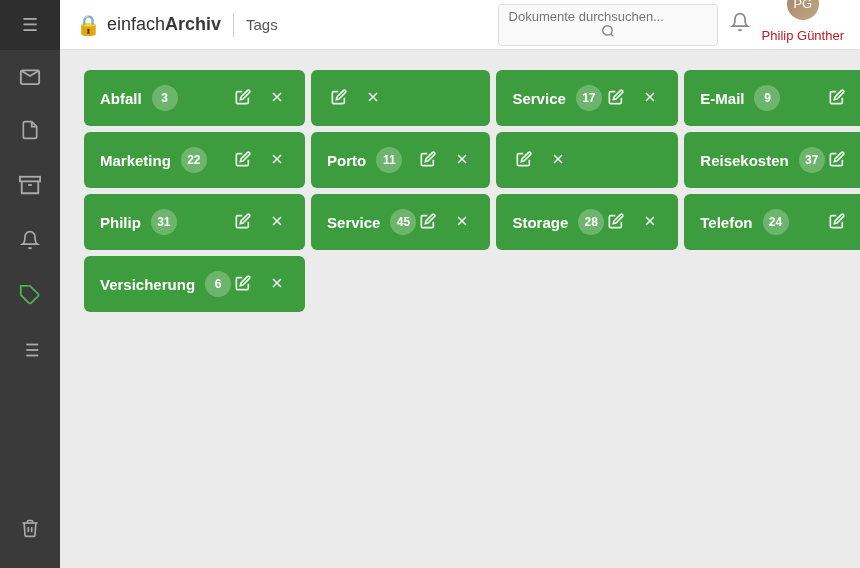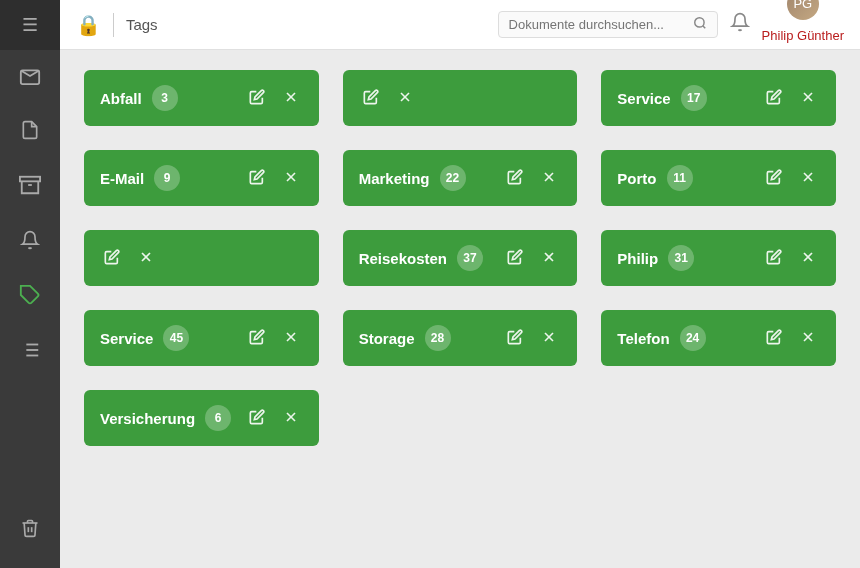--- a/index.html
+++ b/index.html
@@ -80,20 +80,21 @@
       gap: 12px;
     }
     .search-box {
       display: flex;
       align-items: center;
       border: 1px solid #ddd;
       border-radius: 4px;
       padding: 4px 10px;
       background: #fafafa;
       width: 220px;
+      flex-direction: column;
     }
     .search-box input {
       border: none;
       background: transparent;
       outline: none;
       font-size: 13px;
       color: #555;
       width: 100%;
     }
     .search-icon-btn {
@@ -130,22 +131,22 @@
 
     
     .content {
       flex: 1;
       overflow-y: auto;
       padding: 20px 24px;
       background: #ebebeb;
     }
     .tags-grid {
       display: grid;
-      grid-template-columns: 1fr 1fr 1fr;
-      gap: 24px;
+      grid-template-columns: 1fr 1fr 1fr 1fr;
+      gap: 6px;
     }
     .tag-card {
       background: #3d9c3d;
       border-radius: 6px;
       padding: 0 16px;
       height: 56px;
       display: flex;
       align-items: center;
       justify-content: space-between;
       cursor: pointer;
@@ -244,20 +245,23 @@
         <path d="M9 6V4a1 1 0 0 1 1-1h4a1 1 0 0 1 1 1v2"></path>
       </svg>
   </div>
 </nav>
 
 <div class="main">
 
   <header class="header">
     <div class="logo">
       <span style="font-size:20px;">🔒</span>
+      <span>
+        <span class="light">einfach</span><span class="bold">Archiv</span>
+      </span>
     </div>
     <div class="divider-v"></div>
     <span class="page-title-text">Tags</span>
     <div class="search-wrapper">
       <div class="search-box">
         <input type="text" placeholder="Dokumente durchsuchen..." style="">
         <button class="search-icon-btn">
           <svg width="14" height="14" viewBox="0 0 24 24" fill="none" stroke="#888" stroke-width="2.5">
               <circle cx="11" cy="11" r="8"></circle>
               <line x1="21" y1="21" x2="16.65" y2="16.65"></line>

